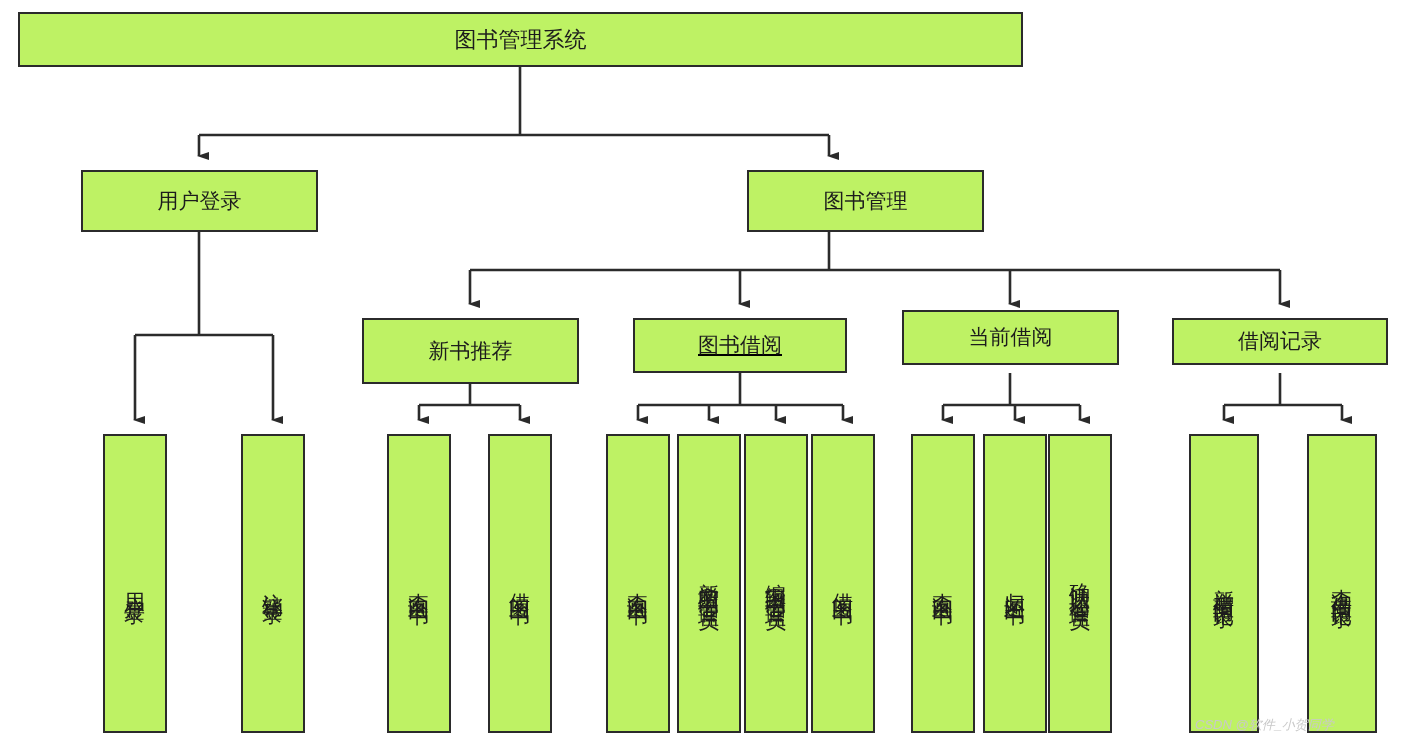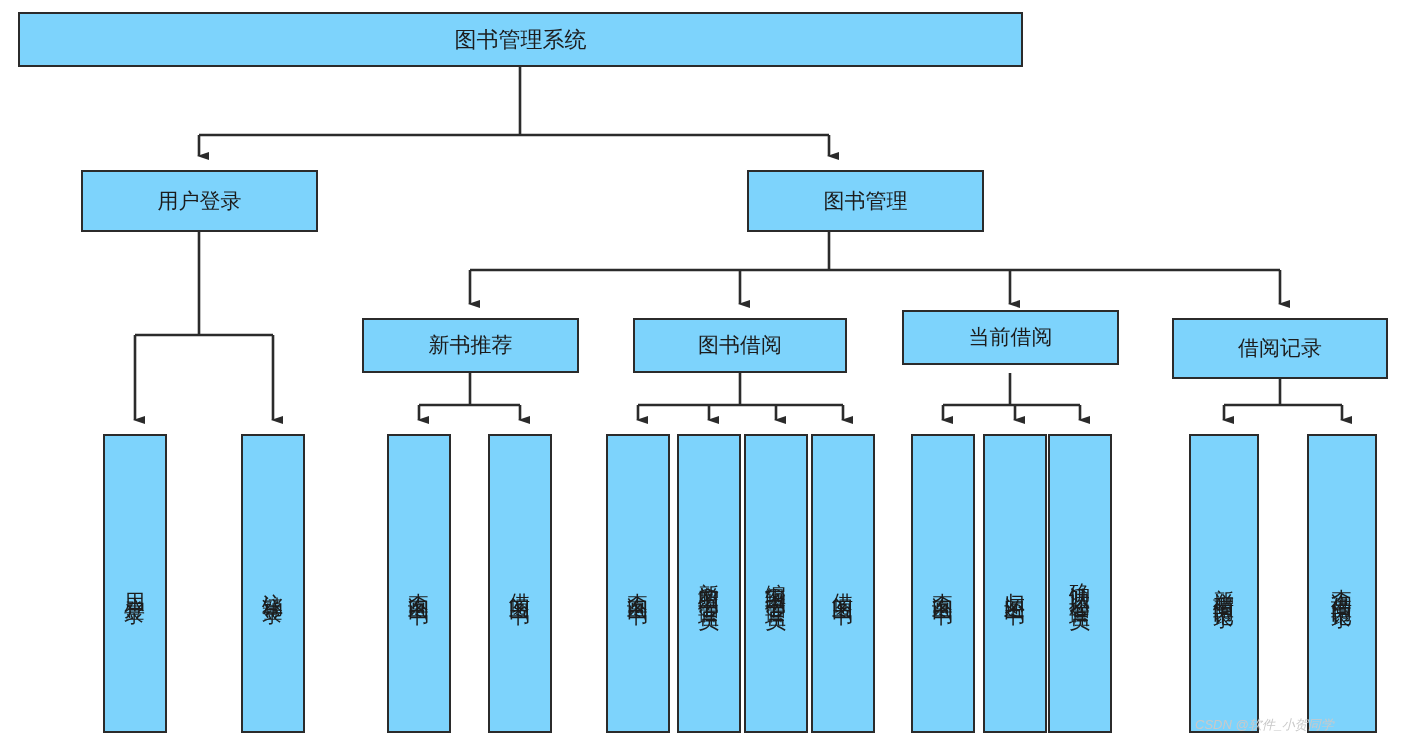--- a/index.html
+++ b/index.html
@@ -23,21 +23,21 @@
     position: absolute;
     left: 0;
     top: 0;
     width: 1405px;
     height: 747px;
   }
   .node-box {
     position: absolute;
     box-sizing: border-box;
     border: 2px solid #2b2b2b;
-    background: #7dd3fc;
+    background: #bef264;
     display: flex;
     align-items: center;
     justify-content: center;
     overflow: hidden;
   }
   .node-label {
     color: #1c1c1c;
     text-align: center;
     line-height: 1.18;
     white-space: nowrap;
@@ -118,30 +118,30 @@
   <div id="nodes-layer">
       <div class="node-box node-root" style="left: 18px; top: 12px; width: 1005px; height: 55px;">
         <span class="node-label">图书管理系统</span>
       </div>
       <div class="node-box node-l2" style="left: 81px; top: 170px; width: 237px; height: 62px;">
         <span class="node-label">用户登录</span>
       </div>
       <div class="node-box node-l2" style="left: 747px; top: 170px; width: 237px; height: 62px;">
         <span class="node-label">图书管理</span>
       </div>
-      <div class="node-box node-l3" style="left: 362px; top: 318px; width: 217px; height: 55px;">
+      <div class="node-box node-l3" style="left: 362px; top: 318px; width: 217px; height: 66px;">
         <span class="node-label">新书推荐</span>
       </div>
-      <div class="node-box node-l3" style="left: 633px; top: 318px; width: 214px; height: 55px;">
+      <div class="node-box node-l3" style="left: 633px; top: 318px; width: 214px; height: 55px; text-decoration: underline;">
         <span class="node-label">图书借阅</span>
       </div>
       <div class="node-box node-l3" style="left: 902px; top: 310px; width: 217px; height: 55px;">
         <span class="node-label">当前借阅</span>
       </div>
-      <div class="node-box node-l3" style="left: 1172px; top: 318px; width: 216px; height: 61px;">
+      <div class="node-box node-l3" style="left: 1172px; top: 318px; width: 216px; height: 47px;">
         <span class="node-label">借阅记录</span>
       </div>
       <div class="node-box node-leaf" style="left: 103px; top: 434px; width: 64px; height: 299px;">
         <span class="node-label">用户登录</span>
       </div>
       <div class="node-box node-leaf" style="left: 241px; top: 434px; width: 64px; height: 299px;">
         <span class="node-label">注销登录</span>
       </div>
       <div class="node-box node-leaf" style="left: 387px; top: 434px; width: 64px; height: 299px;">
         <span class="node-label">查询图书</span>

